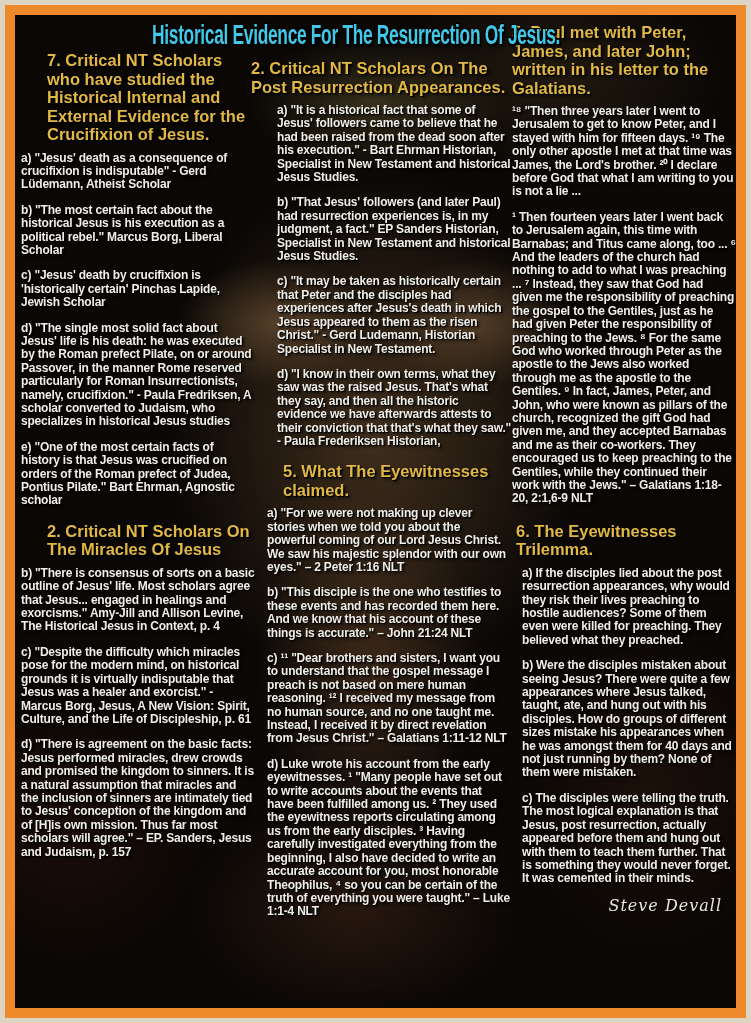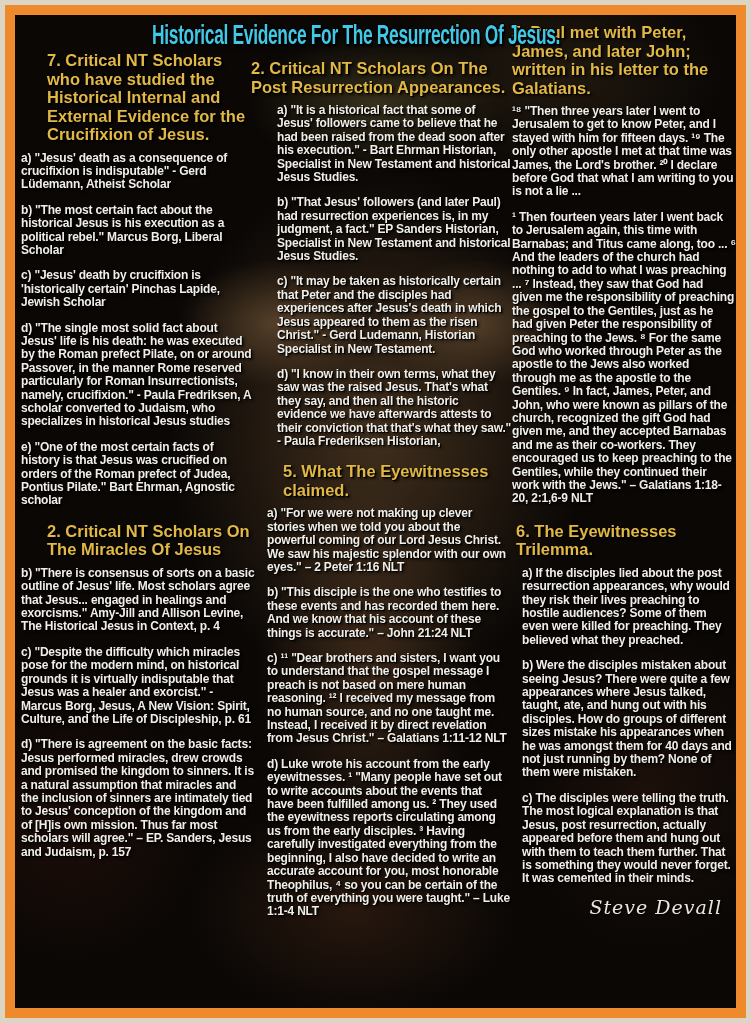--- a/index.html
+++ b/index.html
@@ -62,21 +62,21 @@
   }
   .col1 h2.gold{padding-left:26px;}
   .col2 .sec3 p.body{padding-left:26px;}
   .col2 h2.sec4-h{margin-left:32px;}
   .col2 .sec4 p.body{padding-left:16px;}
   .col3 .sec6 p.body{padding-left:10px;}
   .col3 h2.sec6-h{margin-left:4px;margin-top:16px;}
   .signature{
     text-align:right;padding-right:14px;margin-top:-4px;
     font-family:"DejaVu Serif", serif;font-style:italic;
-    font-size:19px;color:#eae6dc;letter-spacing:1px;
+    font-size:16px;color:#eae6dc;letter-spacing:1px;
     text-shadow:1px 1px 2px #000;
   }
 </style>
 </head>
 <body>
 
 <div class="frame">
   <div class="canvas">
     <div class="painting"></div>
 

